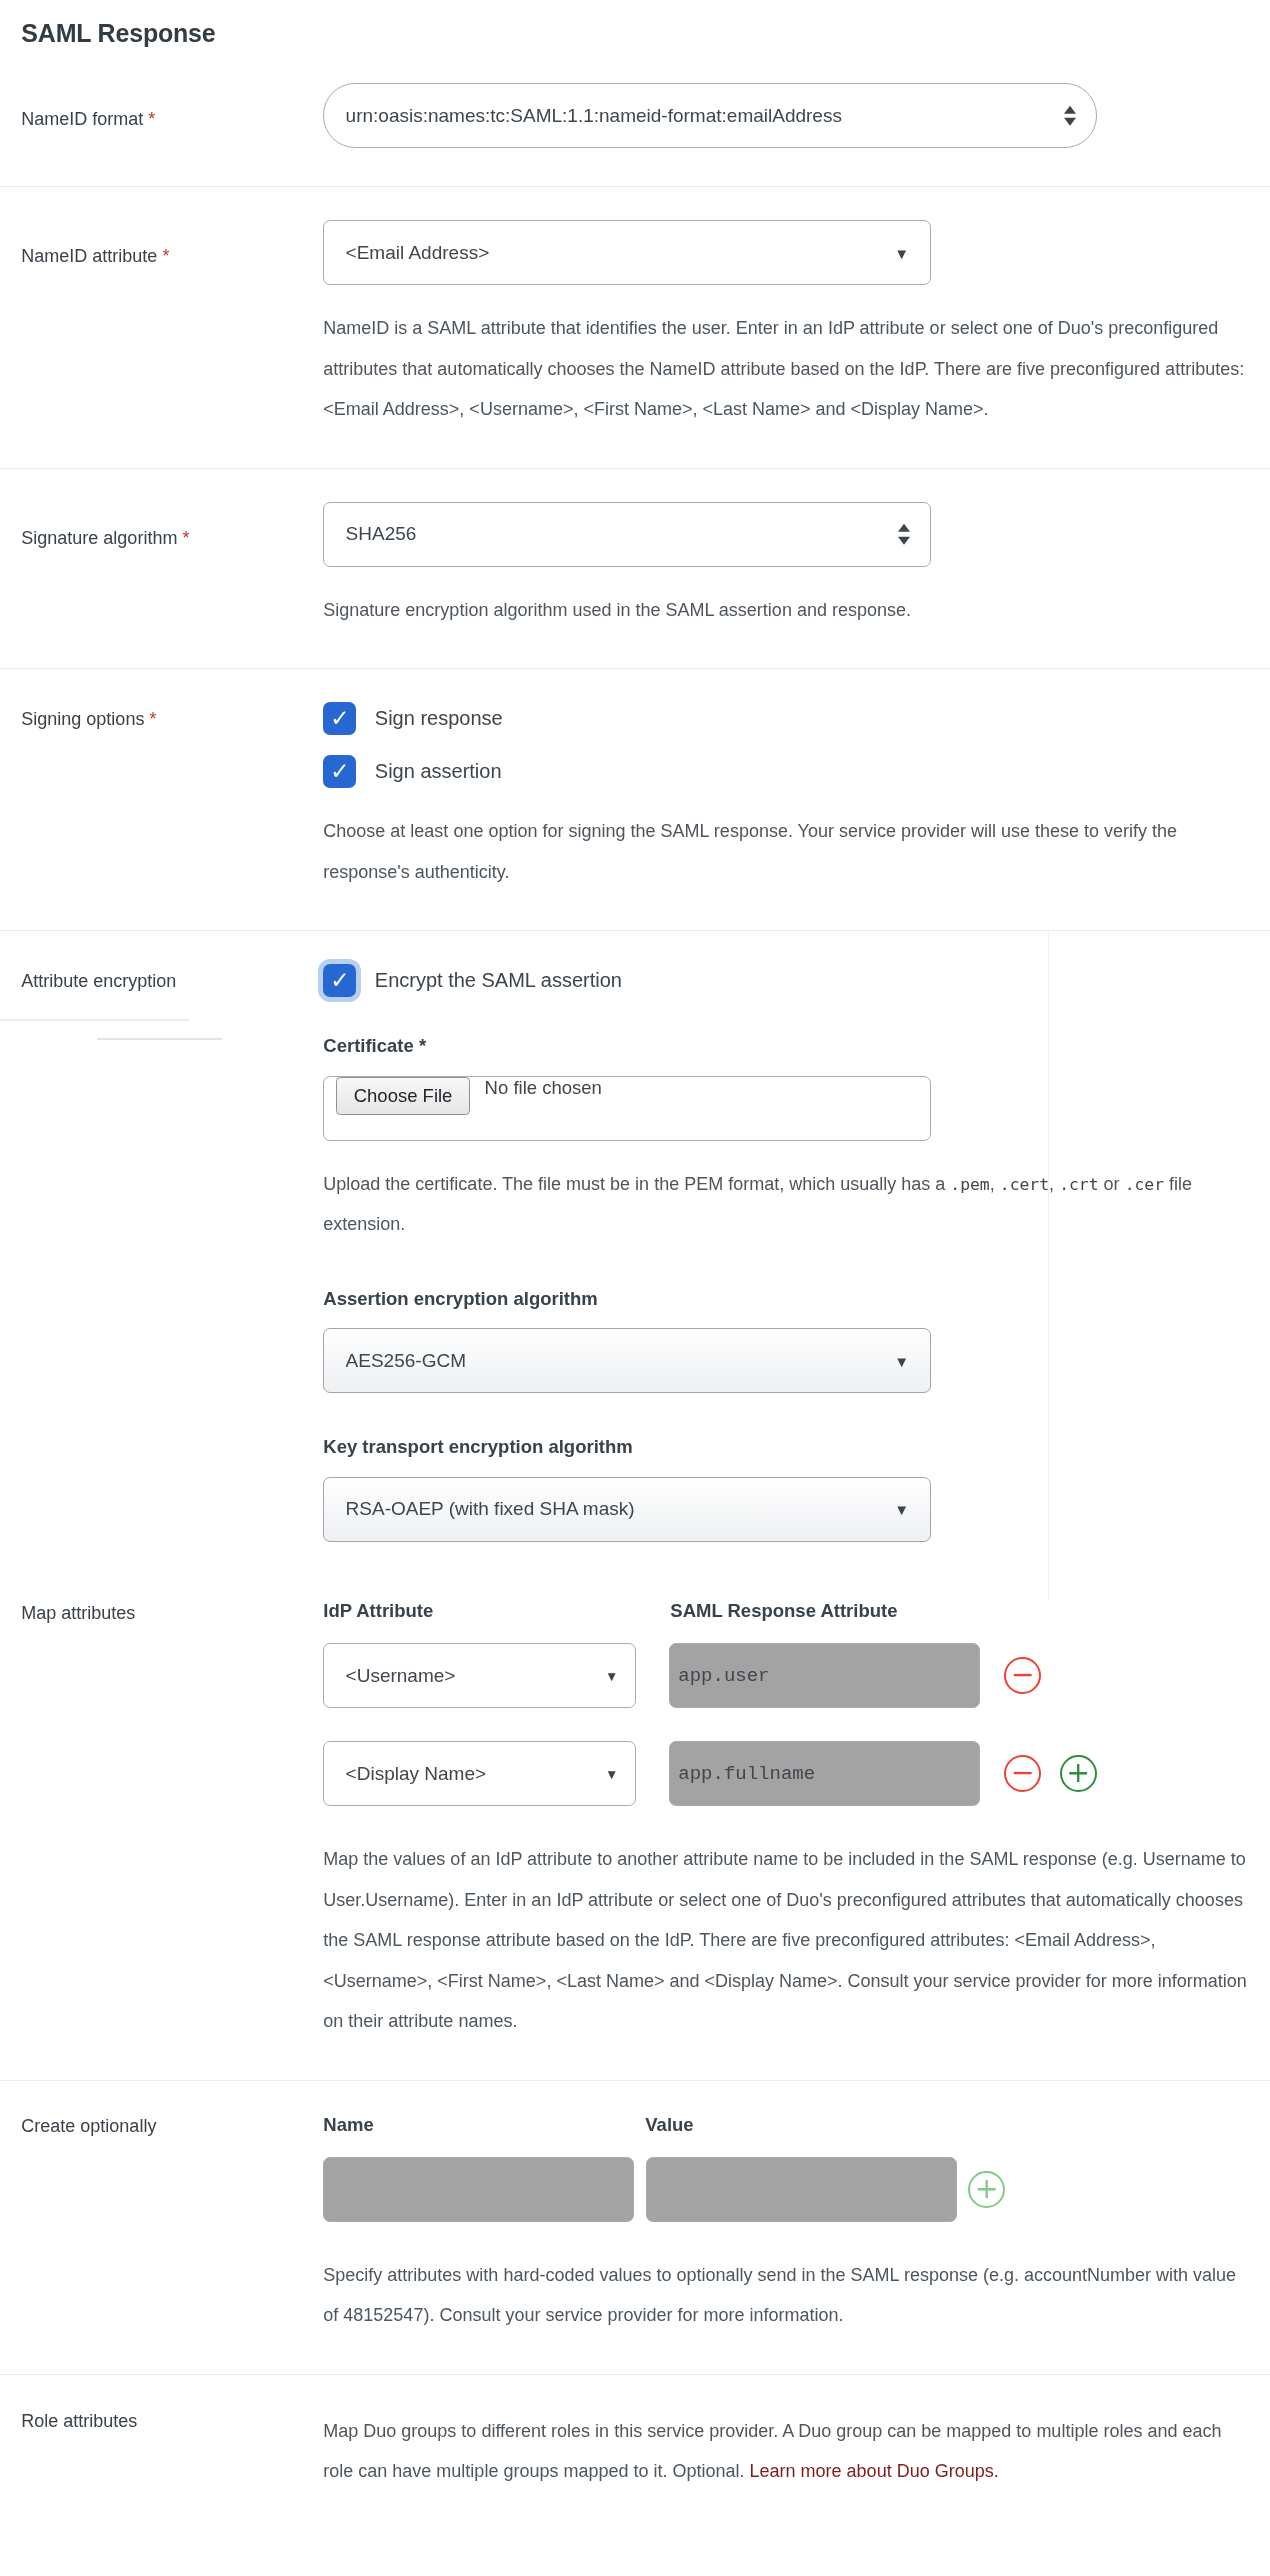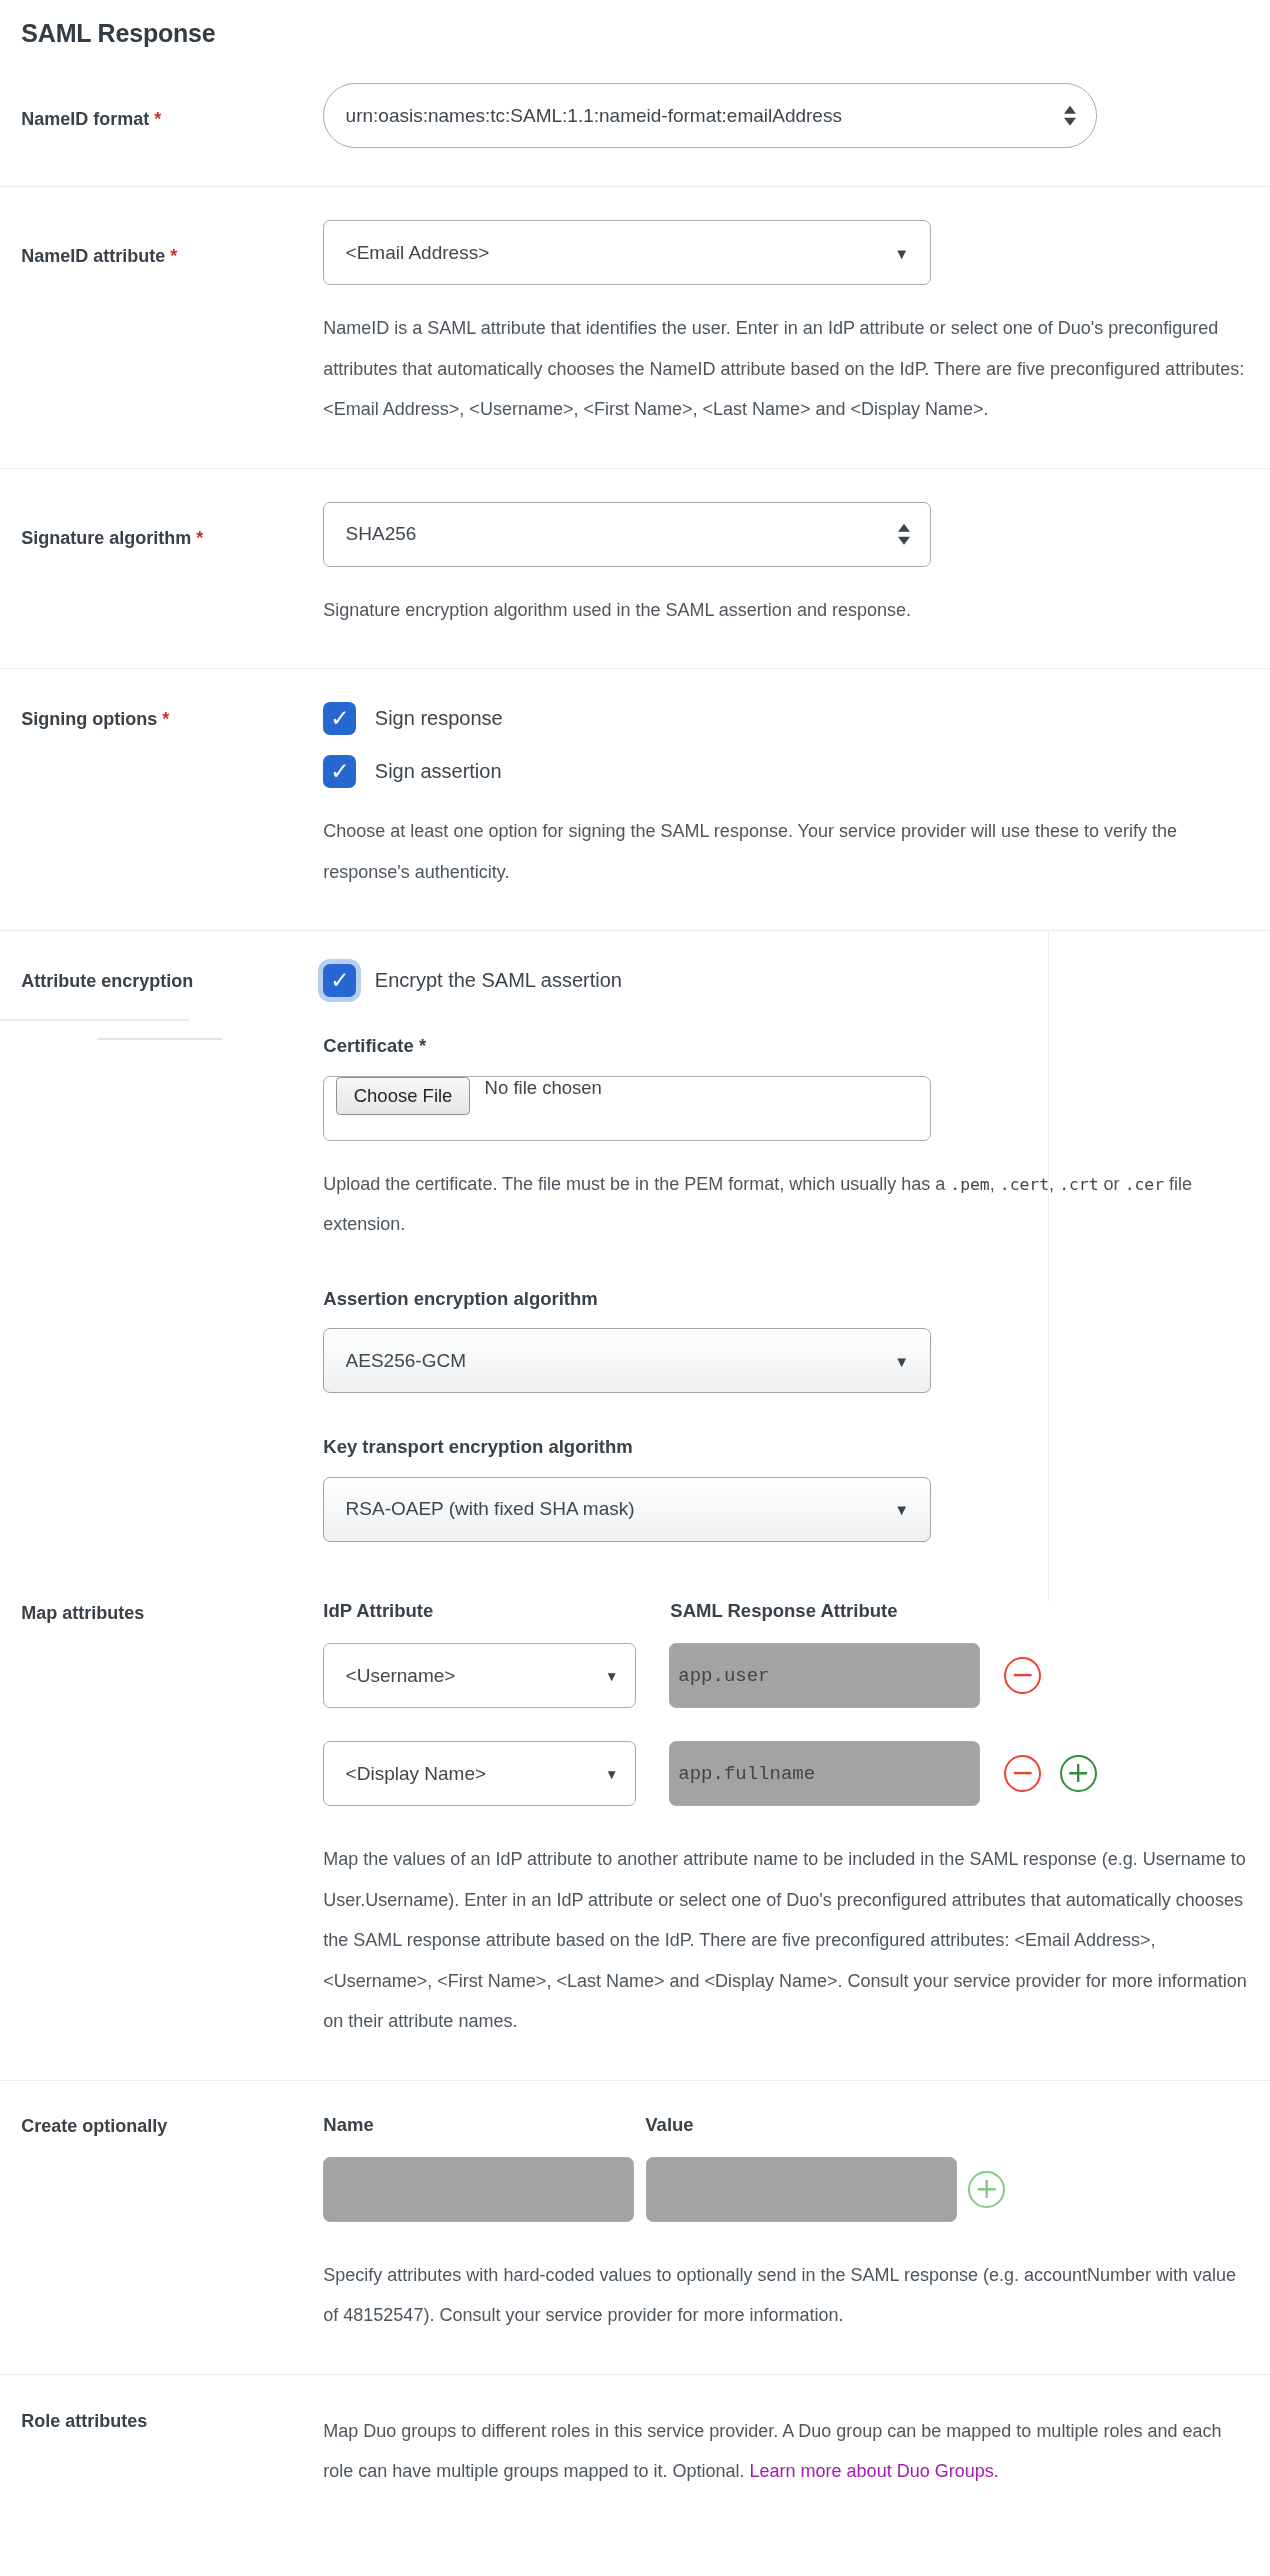--- a/index.html
+++ b/index.html
@@ -9,21 +9,21 @@
     font-family:"Liberation Sans","DejaVu Sans",sans-serif;
     color:#3e464e;
     -webkit-font-smoothing:antialiased;
   }
   h1.page-title {
     font-size:25px; font-weight:bold; color:#343c43;
     margin:18.5px 0 2.8px 21.3px; letter-spacing:-0.2px;
   }
   .section { display:flex; padding:33px 21.3px 38px 21.3px; position:relative; }
   .section.divided { border-top:1.4px solid #e7edf1; }
-  .label-col { width:302px; flex-shrink:0; font-size:18px; font-weight:bold; color:#39424a; }
+  .label-col { width:302px; flex-shrink:0; font-size:18px; font-weight:normal; color:#39424a; }
   .pt-center { padding-top:26px; }
   .pt-top { padding-top:7.1px; }
   .pt-row { padding-top:2.8px; }
   .required { color:#c9302c; }
   .body-col { flex:1; min-width:0; }
 
   .control {
     height:65px; border:1.4px solid #a8acb1; border-radius:7.1px; background:#fff;
     display:flex; align-items:center; padding:0 21.3px; font-size:19px; color:#3e464e;
     position:relative;
@@ -84,21 +84,21 @@
     display:flex; align-items:center; justify-content:center;
     font-size:28.5px; line-height:1; cursor:pointer; font-family:"DejaVu Sans",sans-serif;
   }
   .ml-minus { margin-left:24px; }
   .ml-plus { margin-left:18.5px; }
   .c-red { color:#ee4134; }
   .c-green { color:#2f8f3a; }
   .c-green-light { color:#85c988; }
 
   .intro { font-size:18px; color:#4d565e; line-height:2.25; margin-top:2.8px; }
-  .link { color:#a21caf; cursor:pointer; }
+  .link { color:#7f1d1d; cursor:pointer; }
 
   .v-line { position:absolute; left:1048px; top:0; height:calc(100% + 21.3px);
             border-left:1.4px solid #edf0f3; }
   .h-art1 { position:absolute; left:0; top:88px; width:189px; border-top:2.1px solid #e9edf1; }
   .h-art2 { position:absolute; left:97px; top:107px; width:125px; border-top:2.1px solid #dfe5ea; }
 </style>
 </head>
 <body>
 
 <h1 class="page-title">SAML Response</h1>

